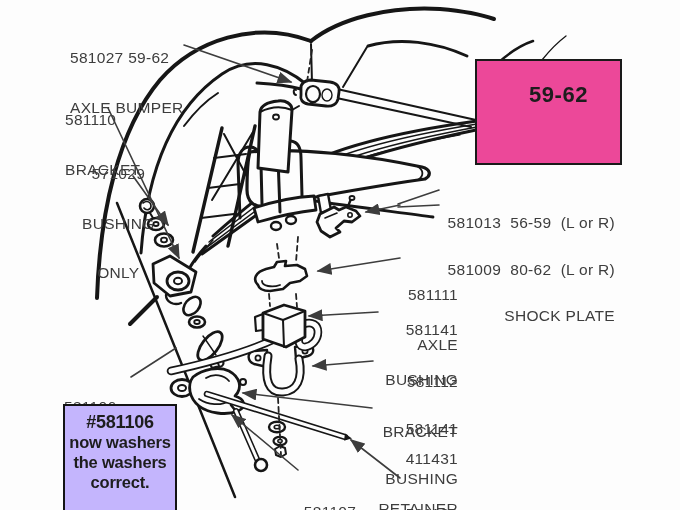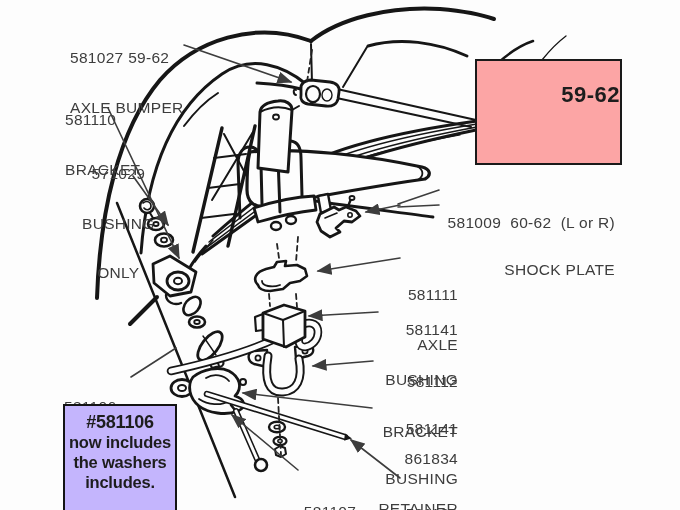--- a/index.html
+++ b/index.html
@@ -9,22 +9,22 @@
   }
   #drawing{position:absolute;left:0;top:0;z-index:1;}
   .lbl{
     position:absolute;z-index:2;color:#3d3d3d;font-size:15.5px;line-height:16.5px;
     letter-spacing:.3px;white-space:pre;
   }
   .lbl.right{text-align:right;}
   .lbl.center{text-align:center;}
   .shown-box{
     position:absolute;z-index:3;left:475px;top:59px;width:147px;height:106px;
-    box-sizing:border-box;border:2.5px solid #1a1a1a;background:#fca5a5;
-    text-align:right;padding-top:20px;padding-left:20px;
+    box-sizing:border-box;border:2.5px solid #1a1a1a;background:#ec4899;
+    text-align:center;padding-top:20px;padding-left:20px;
   }
   .shown-box div{
     font-size:22px;font-weight:bold;line-height:27px;color:#1d1d1d;letter-spacing:.5px;
   }
   .note-box{
     position:absolute;z-index:3;left:63px;top:404px;width:114px;height:119px;
     box-sizing:border-box;border:2.5px solid #141414;background:#c4b5fd;
     text-align:center;padding-top:6px;
   }
   .note-box div{font-size:16.5px;font-weight:bold;line-height:20px;color:#1d1d1d;letter-spacing:-0.2px;}
@@ -226,21 +226,22 @@
     <div>BRACKET</div>
   </div>
 
   <div class="lbl" style="left:82px;top:133px;text-align:center;">
     <div>571029</div>
     <div>BUSHING</div>
     <div>ONLY</div>
   </div>
 
   <div class="lbl right" style="right:65px;top:184px;line-height:15.5px;">
-    <div>581009  60-62  (L or R)</div>
+    <div>581013  56-59  (L or R)</div>
+    <div>581009  80-62  (L or R)</div>
     <div>SHOCK PLATE</div>
   </div>
 
   <div class="lbl right" style="right:222px;top:254px;">
     <div>581111</div>
     <div>AXLE</div>
   </div>
 
   <div class="lbl right" style="right:222px;top:289px;">
     <div>581141</div>
@@ -251,21 +252,21 @@
     <div>581112</div>
     <div>BRACKET</div>
   </div>
 
   <div class="lbl right" style="right:222px;top:388px;">
     <div>581141</div>
     <div>BUSHING</div>
   </div>
 
   <div class="lbl right" style="right:222px;top:418px;">
-    <div>861834</div>
+    <div>411431</div>
     <div>RETAINER</div>
   </div>
 
   <div class="lbl right" style="right:222px;top:473px;">
     <div>581109</div>
     
   </div>
 
   <div class="lbl center" style="left:286px;top:471px;width:88px;">
     <div>581107</div>
@@ -276,18 +277,18 @@
     <div>581106</div>
     <div>LINK KIT</div>
   </div>
 
   <div class="shown-box">
     <div>59-62</div>
   </div>
 
   <div class="note-box">
     <div class="big">#581106</div>
-    <div>now includes</div>
+    <div>now washers</div>
     <div>the washers</div>
-    <div>includes.</div>
+    <div>correct.</div>
   </div>
 
 </div>
 
 </body></html>

